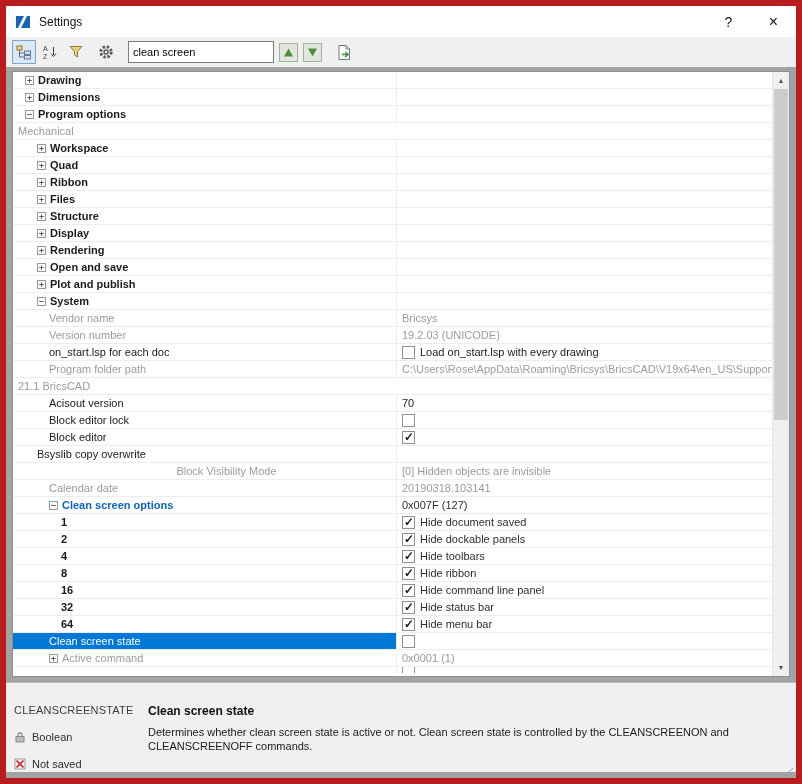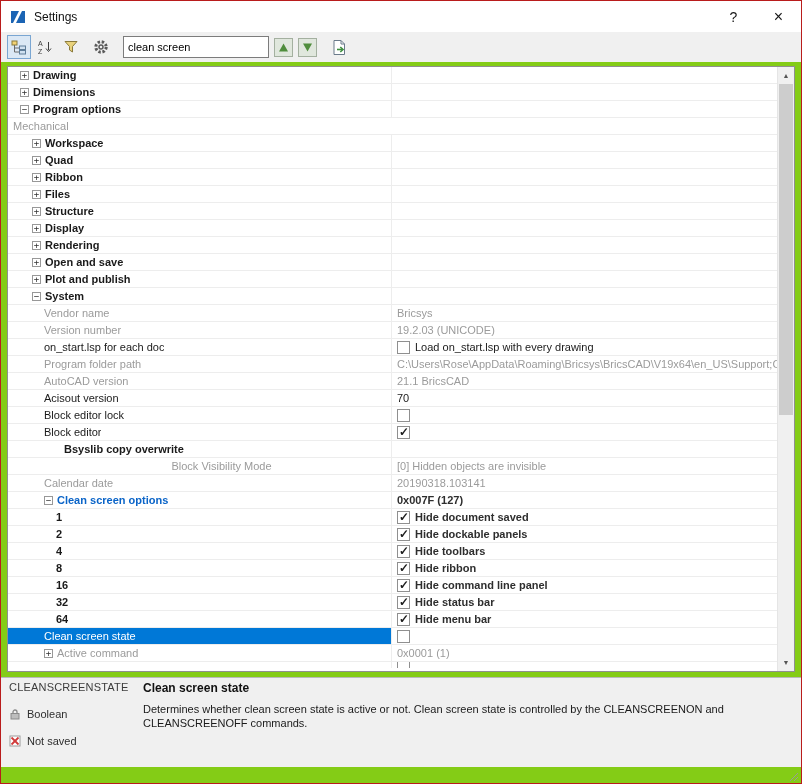--- a/index.html
+++ b/index.html
@@ -1,19 +1,19 @@
 <!DOCTYPE html>
 <html><head>
 <meta charset="utf-8">
 <style>
   * { box-sizing: border-box; margin: 0; padding: 0; }
   html,body { width: 802px; height: 784px; overflow: hidden; background:#fff; }
   body { font-family: "Liberation Sans", sans-serif; }
 
-  .window { width:802px; height:784px; border:1px solid #b91c1c; background:#84cc16; position:relative; }
+  .window { width:802px; height:784px; border:6px solid #b91c1c; background:#a3a3a3; position:relative; }
 
   
   .titlebar { height:31px; background:#fff; display:flex; align-items:center; padding-left:8px; }
   .app-icon { width:18px; height:18px; display:flex; align-items:center; justify-content:center; }
   .title { font-size:12px; color:#111; margin-left:7px; }
   .tb-spacer { margin-left:auto; }
   .win-btn { width:45px; height:31px; display:flex; align-items:center; justify-content:center; font-size:14px; color:#161616; cursor:default; }
   .win-btn.close { font-size:16px; }
 
   
@@ -28,38 +28,38 @@
   
   .tree-outer { margin:4px 6px 0 6px; height:606px; border:1px solid #8f8f8f; background:#fff; display:flex; overflow:hidden; }
   .rows { flex:1 1 auto; overflow:hidden; }
   .trow { display:flex; height:17px; border-bottom:1px solid #ededed; background:#fff; font-size:11px; align-items:center; }
   .ncell { width:384px; flex:0 0 384px; height:100%; display:flex; align-items:center; border-right:1px solid #ededed; overflow:hidden; white-space:nowrap; color:#1a1a1a; }
   .vcell { flex:1; height:100%; display:flex; align-items:center; padding-left:5px; overflow:hidden; white-space:nowrap; color:#1a1a1a; }
   .bold { font-weight:bold; }
   .gray { color:#9b9b9b; }
   .blue { color:#0a64c8; font-weight:bold; }
   .vgray { color:#9b9b9b; }
-  .vbold { font-weight:bold; color:#2e2e2e; }
+  .vbold { font-weight:normal; color:#2e2e2e; }
   .trow.sel .ncell { background:#0078d7; color:#fff; }
   .exp { width:9px; height:9px; flex:0 0 9px; border:1px solid #989898; background:#fff; color:#333;
          font:9px/7px "DejaVu Sans Mono", monospace; text-align:center; margin-right:4px; }
   .lab { overflow:hidden; text-overflow:clip; }
   .cb { width:13px; height:13px; flex:0 0 13px; border:1px solid #8f8f8f; background:#fff; margin-right:5px; position:relative; }
   .cb.on::after { content:"✓"; position:absolute; left:1px; top:-2px; font-size:12px; font-weight:bold; color:#1c1c1c; }
   .trow.partial { height:6px; border-bottom:none; align-items:flex-start; overflow:hidden; }
   .trow.partial .cb { margin-top:2px; }
 
   
   .scrollbar { width:17px; flex:0 0 17px; background:#f0f0f0; border-left:1px solid #e5e5e5; display:flex; flex-direction:column; }
   .sb-arrow { height:17px; display:flex; align-items:center; justify-content:center; font-size:7px; color:#555; }
   .sb-track { flex:1; position:relative; }
   .sb-thumb { position:absolute; top:0; left:1px; right:1px; height:58%; background:#cdcdcd; }
 
   
-  .details { margin-top:5px; border-top:1px solid #b9b9b9; background:#f0f0f0; padding:3px 8px 0 8px; display:flex; height:90px; }
+  .details { margin-top:5px; border-top:1px solid #b9b9b9; background:#f0f0f0; padding:21px 8px 0 8px; display:flex; height:90px; }
   .d-left { width:124px; flex:0 0 124px; font-size:11px; color:#3c3c3c; }
   .d-varname { letter-spacing:0.2px; }
   .d-meta { display:flex; align-items:center; gap:6px; margin-top:15px; color:#2e2e2e; }
   .d-right { flex:1; padding-left:10px; }
   .d-title { font-size:12px; font-weight:bold; color:#111; }
   .d-desc { font-size:11px; color:#1a1a1a; line-height:1.3; margin-top:7px; width:648px; }
 
   .grip { position:absolute; right:2px; bottom:2px; width:13px; height:13px; }
 </style>
 </head>
@@ -254,23 +254,20 @@
         </div>
         <div class="trow">
           <div class="ncell gray" style="padding-left: 36px;">
             <span class="lab">Program folder path</span>
           </div>
           <div class="vcell vgray">
             <span>C:\Users\Rose\AppData\Roaming\Bricsys\BricsCAD\V19x64\en_US\Support;C:\Prog</span>
           </div>
         </div>
         <div class="trow">
-          <div class="ncell gray" style="padding-left: 36px;">
-            <span class="lab">AutoCAD version</span>
-          </div>
           <div class="vcell vgray">
             <span>21.1 BricsCAD</span>
           </div>
         </div>
         <div class="trow">
           <div class="ncell" style="padding-left: 36px;">
             <span class="lab">Acisout version</span>
           </div>
           <div class="vcell">
             <span>70</span>
@@ -286,21 +283,21 @@
         </div>
         <div class="trow">
           <div class="ncell" style="padding-left: 36px;">
             <span class="lab">Block editor</span>
           </div>
           <div class="vcell">
             <span class="cb on"></span>
           </div>
         </div>
         <div class="trow">
-          <div class="ncell" style="padding-left: 56px; font-weight: bold;">
+          <div class="ncell" style="padding-left: 24px;">
             <span class="lab">Bsyslib copy overwrite</span>
           </div>
         </div>
         <div class="trow">
           <div class="ncell gray" style="padding-left: 44px; justify-content: center;">
             <span class="lab">Block Visibility Mode</span>
           </div>
           <div class="vcell vgray">
             <span>[0] Hidden objects are invisible</span>
           </div>

